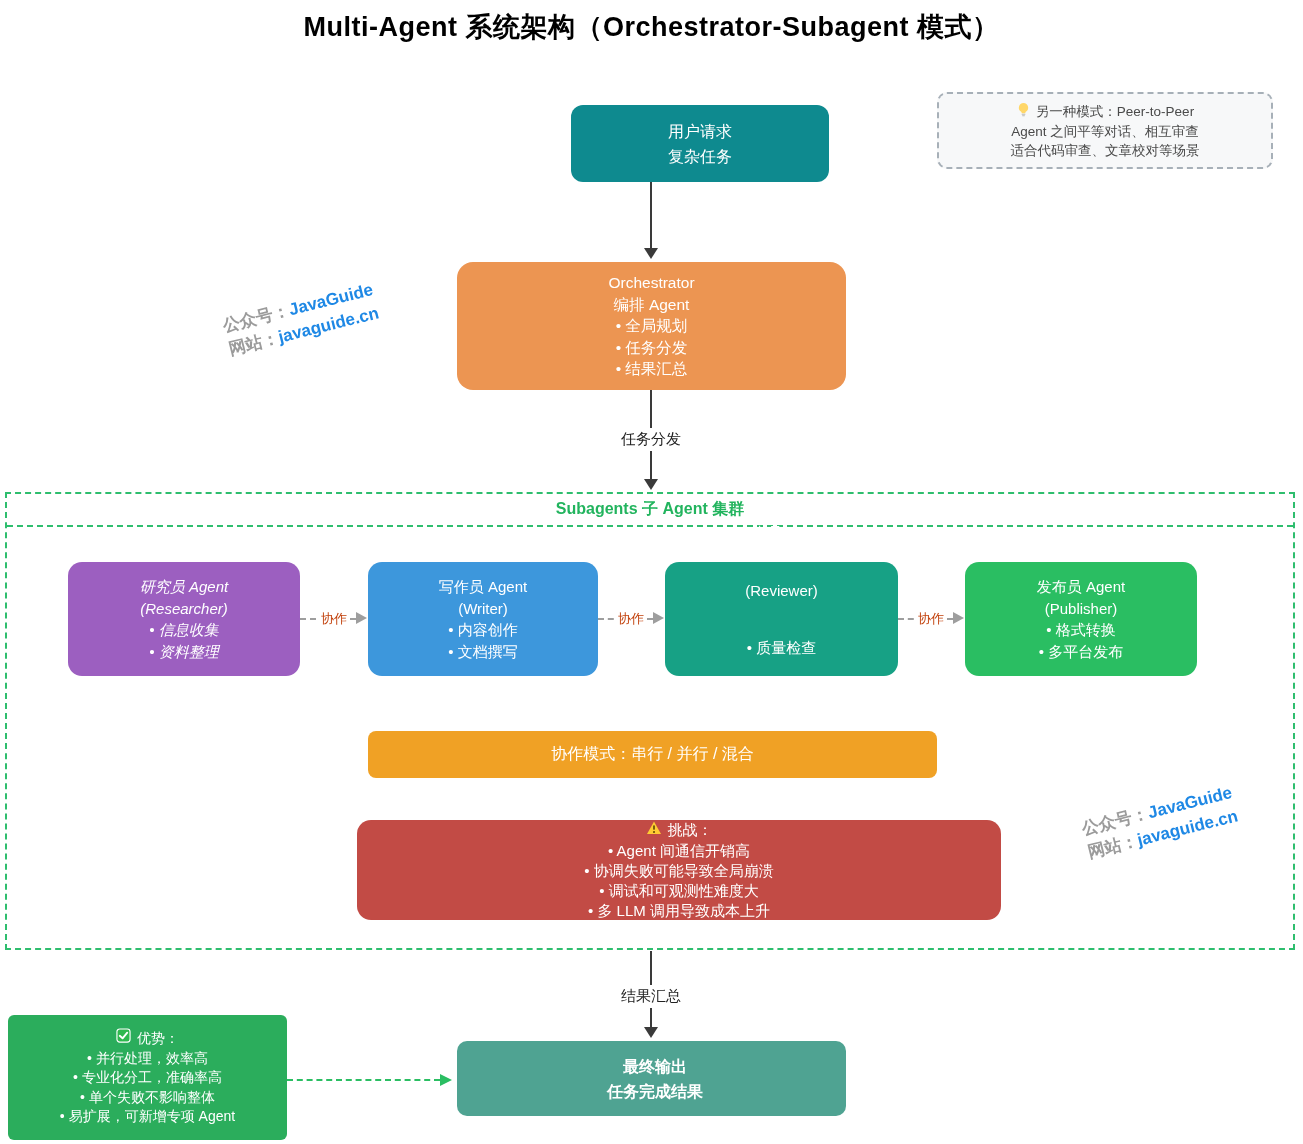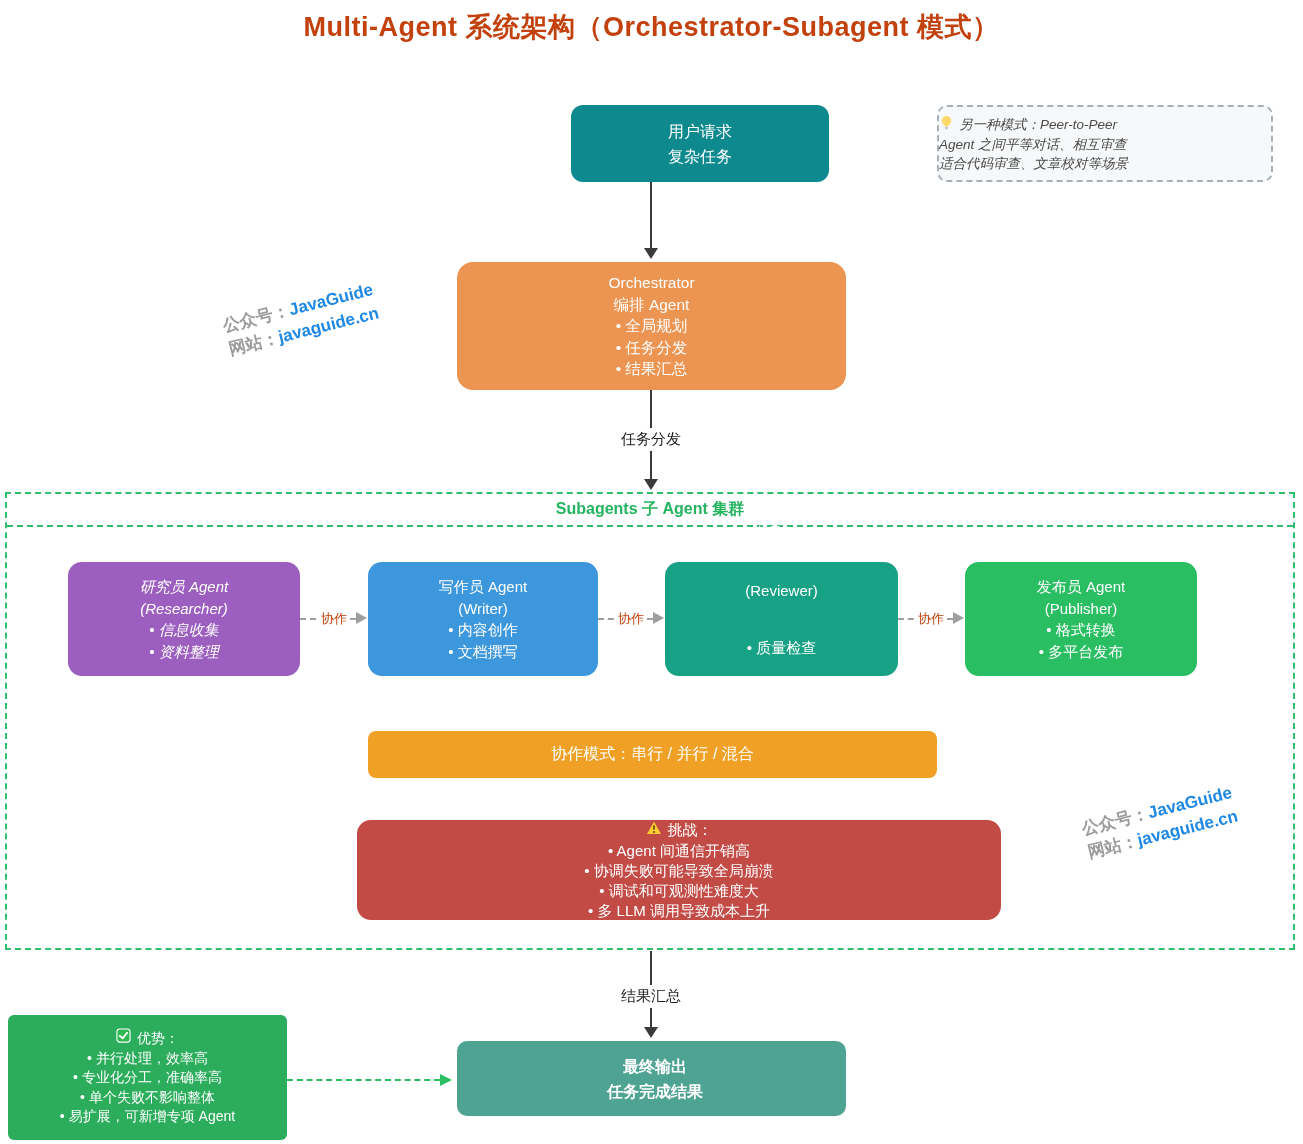--- a/index.html
+++ b/index.html
@@ -1,35 +1,35 @@
 <!DOCTYPE html>
 <html><head>
 <meta charset="utf-8">
 <style>
   html,body{margin:0;padding:0;background:#fff;}
   body{font-family:"Liberation Sans","DejaVu Sans",sans-serif;}
   #canvas{position:relative;width:1303px;height:1144px;background:#fff;overflow:hidden;}
 
   .page-title{position:absolute;left:0;top:9px;width:100%;text-align:center;
-    font-size:27px;font-weight:bold;color:#c2410c;letter-spacing:.5px;}
+    font-size:27px;font-weight:bold;color:#000000;letter-spacing:.5px;}
 
   .node{position:absolute;color:#fff;display:flex;flex-direction:column;
     align-items:center;justify-content:center;text-align:center;box-sizing:border-box;}
   .node .ln{line-height:25px;font-size:16px;}
   .agent-line{font-size:15px;line-height:21.5px;}
   .bullet::before{content:"• ";}
 
   .user-request{left:523px;top:105px;width:258px;height:77px;border-radius:12px;}
   .orchestrator{left:457px;top:262px;width:389px;height:128px;border-radius:16px;}
   .orchestrator .agent-line{font-size:15.5px;line-height:21.5px;}
 
-  .note-box{position:absolute;left:937px;top:105px;width:336px;height:77px;
+  .note-box{position:absolute;left:937px;top:92px;width:336px;height:77px;
     border:2px dashed #A7B0B8;border-radius:10px;background:#F7F8F9;box-sizing:border-box;
-    display:flex;flex-direction:column;align-items:flex-start;justify-content:center;
-    font-size:13.5px;color:#4a4a4a;line-height:19px;font-style:italic;}
+    display:flex;flex-direction:column;align-items:center;justify-content:center;
+    font-size:13.5px;color:#4a4a4a;line-height:19px;}
   .note-line{display:flex;align-items:center;gap:5px;}
 
   .subagents{position:absolute;left:5px;top:492px;width:1290px;height:458px;
     border:2px dashed #2EBE6E;box-sizing:border-box;background:transparent;}
   .subagents-header{position:absolute;left:0;top:5px;width:100%;text-align:center;
     color:#22B45E;font-weight:bold;font-size:16px;}
   .subagents-sep{position:absolute;left:0;top:31px;width:100%;border-top:2px dashed #2EBE6E;}
 
   .agent-box{position:absolute;top:562px;height:114px;border-radius:14px;color:#fff;
     display:flex;flex-direction:column;align-items:center;justify-content:center;text-align:center;}

